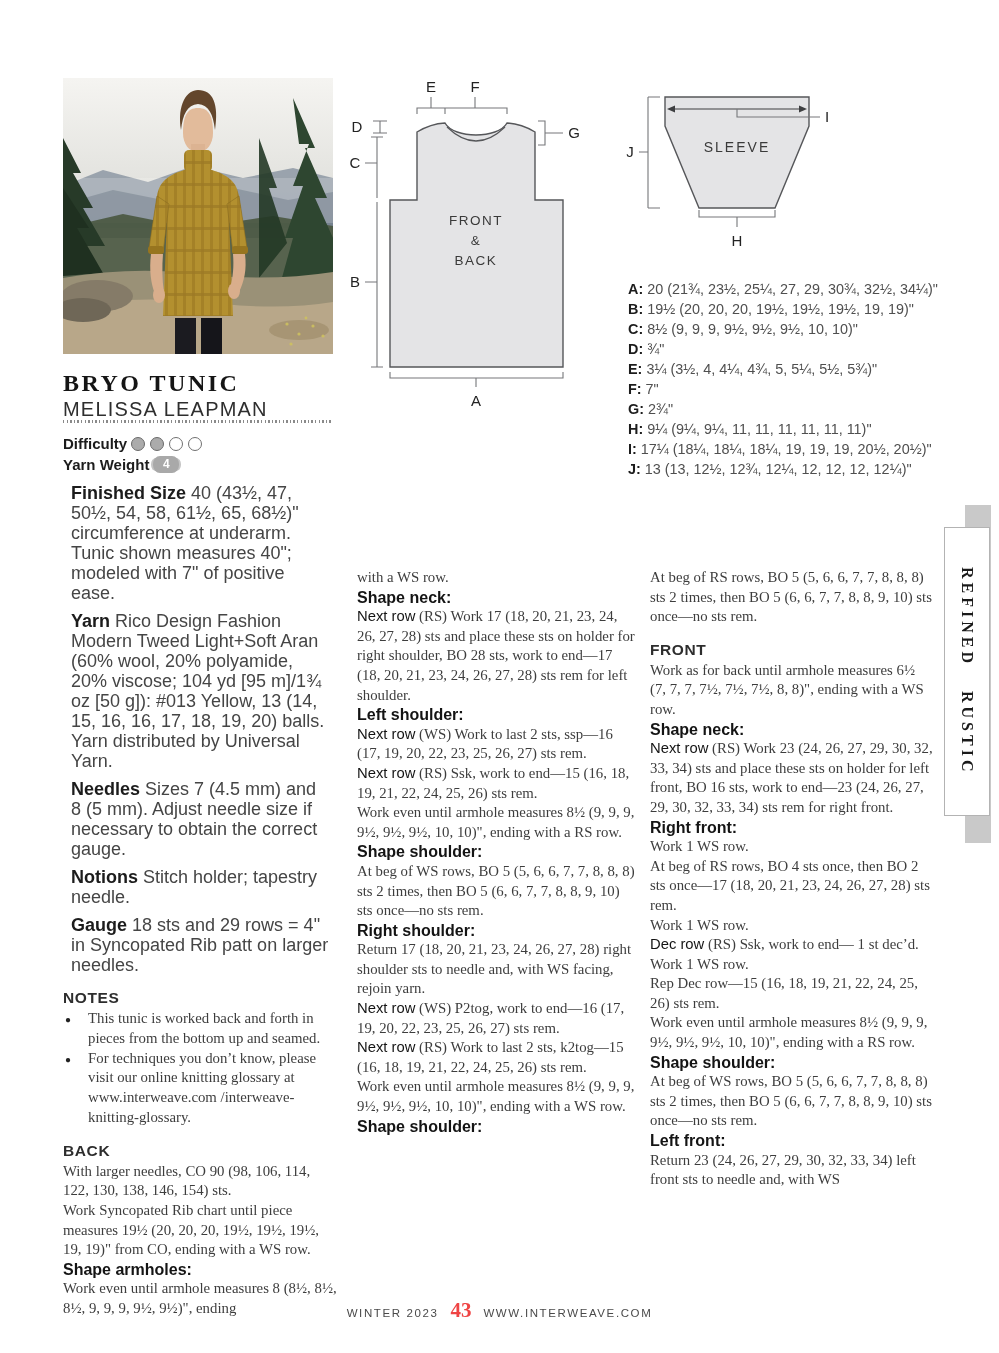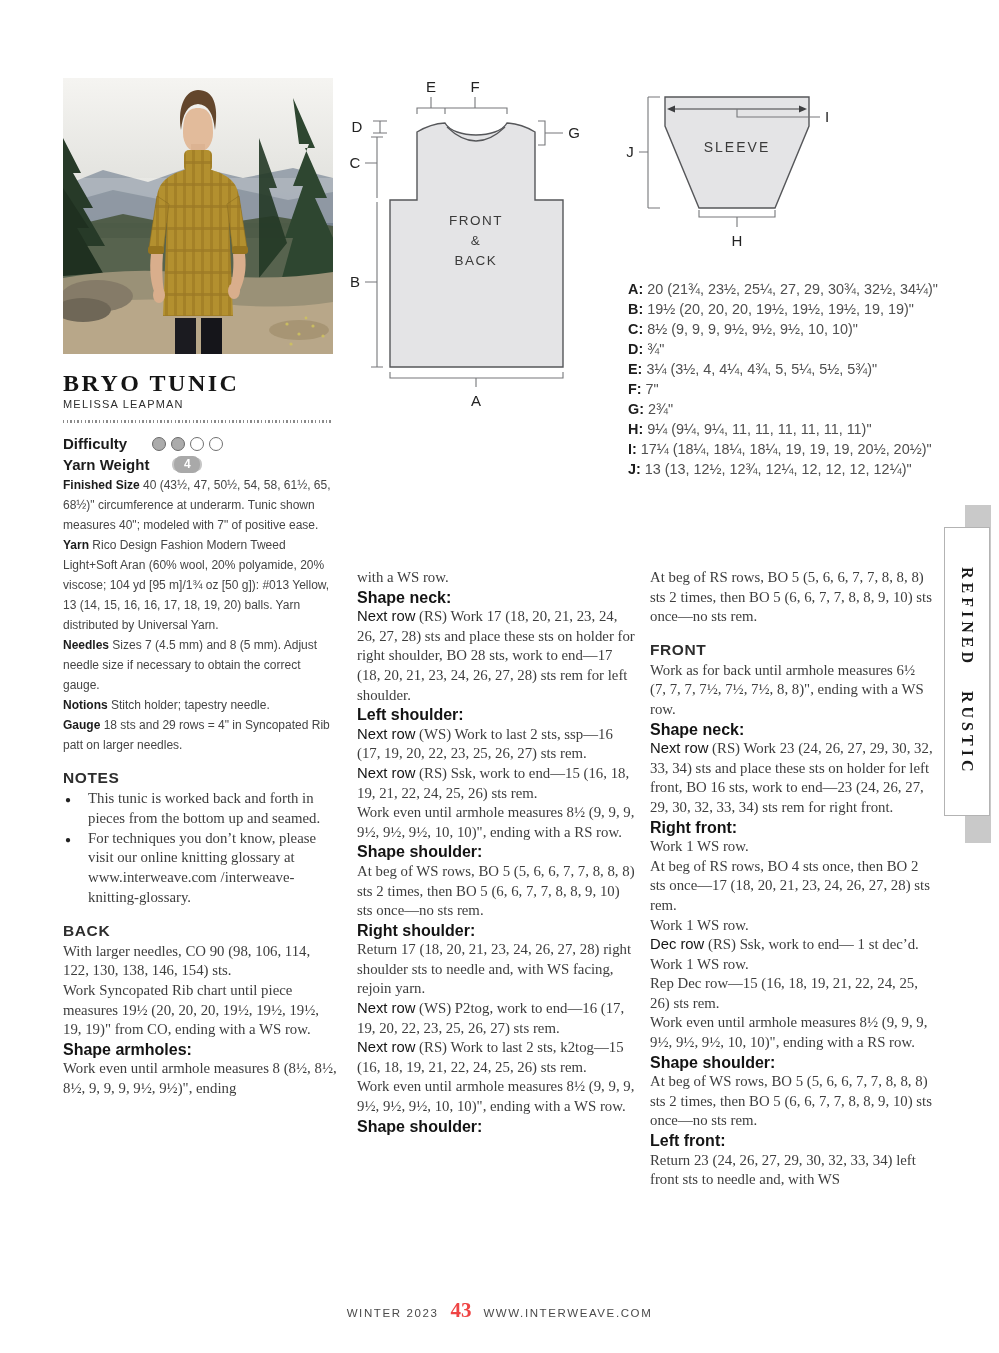--- a/index.html
+++ b/index.html
@@ -7,30 +7,30 @@
     width:999px;height:1353px;position:relative;background:#ffffff;
     font-family:"Liberation Sans",sans-serif;overflow:hidden;
   }
   
   .photo{position:absolute;left:63px;top:78px;width:270px;height:276px;overflow:hidden;background:#cfd3cf;}
   
   .title{position:absolute;left:63px;top:370px;width:272px;
     font-family:"Liberation Serif",serif;font-weight:700;font-size:24px;
     letter-spacing:2.5px;color:#151515;}
   .author{position:absolute;left:63px;top:398px;width:272px;
-    font-size:11px;letter-spacing:1.2px;color:#2e2e2e;}
+    font-size:20px;letter-spacing:1.2px;color:#2e2e2e;}
   .dotted-rule{position:absolute;left:63px;top:420px;width:270px;height:3px;
     background:repeating-linear-gradient(90deg,#8a8a8a 0 1.5px,transparent 1.5px 3.6px);}
   
   .col{position:absolute;color:#3d3d3d;}
   .col1{left:63px;top:433px;width:274px;}
   .col2{left:357px;top:568px;width:280px;}
   .col3{left:650px;top:568px;width:283px;}
-  .spec-row{font-size:15px;line-height:21px;color:#1c1c1c;font-weight:700;display:flex;align-items:center;gap:25px;}
-  .spec-p{margin:0;font-size:12px;line-height:20px;color:#454545;font-weight:400;}
+  .spec-row{font-size:15px;line-height:21px;color:#1c1c1c;font-weight:700;display:flex;align-items:center;gap:4px;}
+  .spec-p{margin:8px;font-size:18px;line-height:20px;color:#454545;font-weight:400;}
   .spec-p b{color:#1c1c1c;}
   .dots{display:inline-flex;gap:5px;align-items:center;}
   .dot{width:12px;height:12px;border-radius:50%;border:1.6px solid #707070;background:#fff;display:inline-block;}
   .dot.filled{background:#ababab;border-color:#6a6a6a;}
   .yarnball{display:inline-block;min-width:26px;height:17px;background:#a9a9a9;border-radius:7px/8px;
     color:#fff;text-align:center;font-weight:700;font-size:12px;line-height:17px;
     box-shadow:-4px 0 0 -2px #c6c6c6,4px 0 0 -2px #c6c6c6;}
   .sechead{margin:14px 0 2px 0;font-size:15.5px;font-weight:600;letter-spacing:.6px;color:#2d2d2d;
     font-family:"Liberation Sans",sans-serif;}
   .col .sechead:first-child{margin-top:0;}

